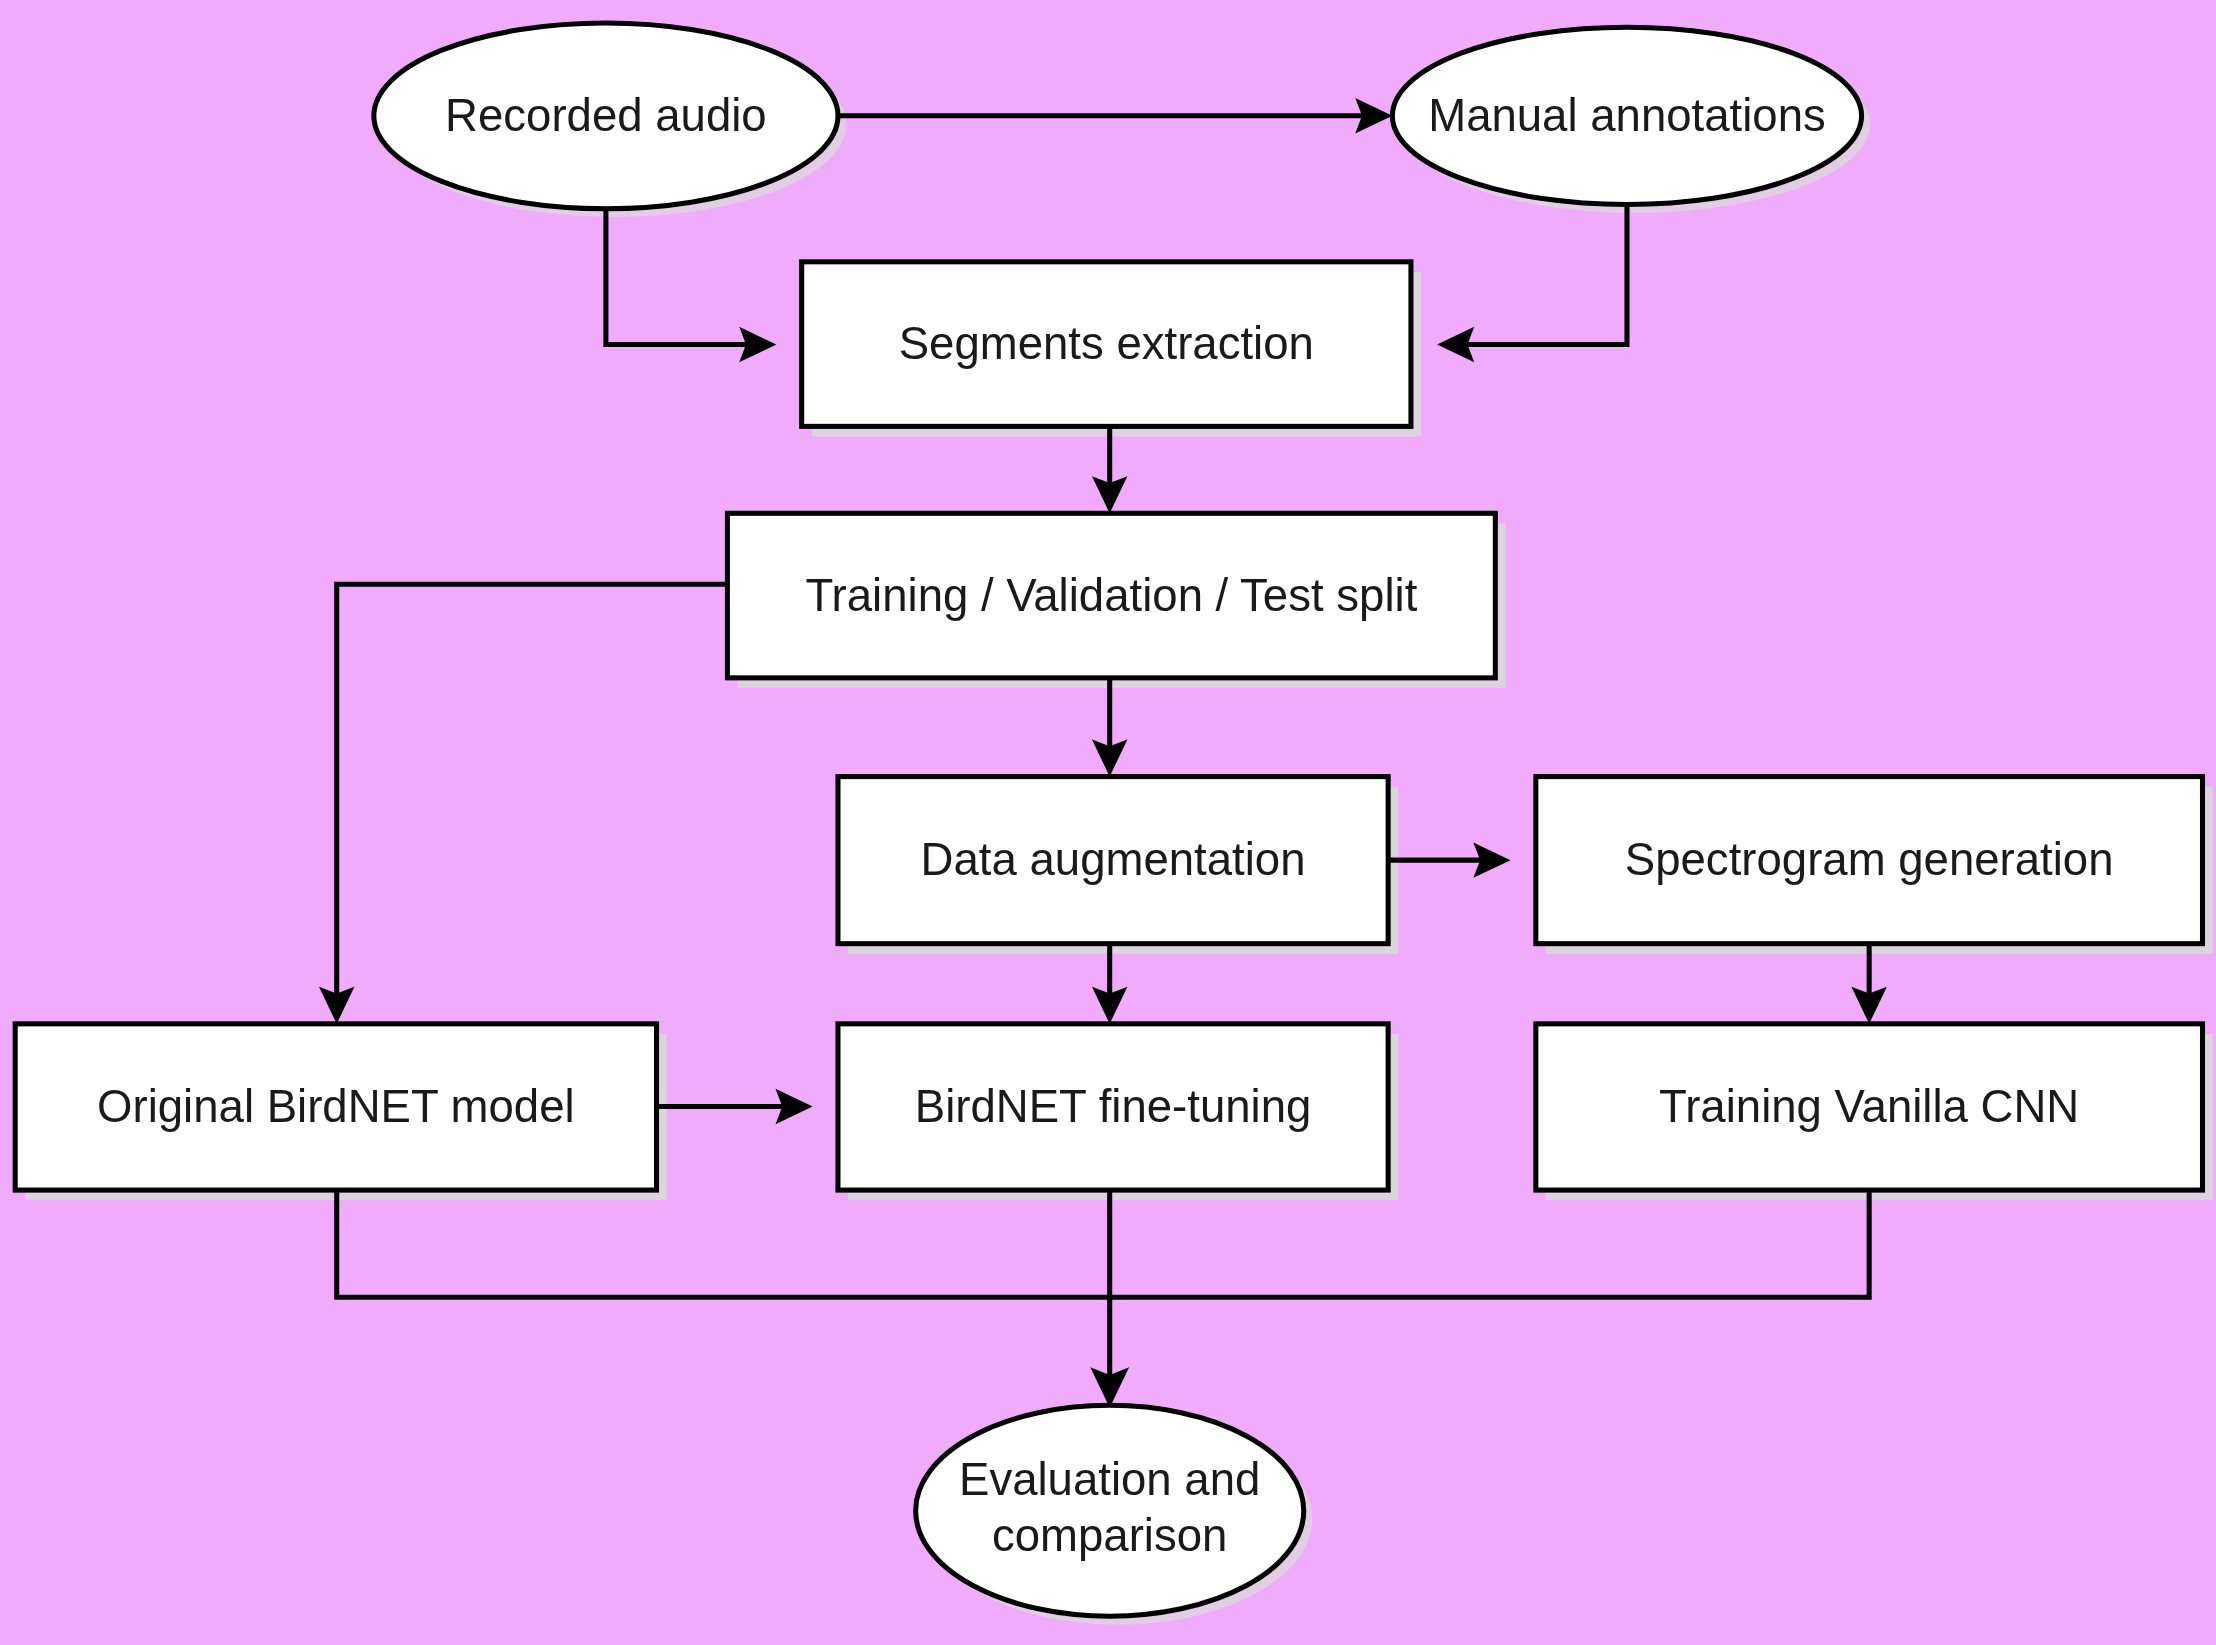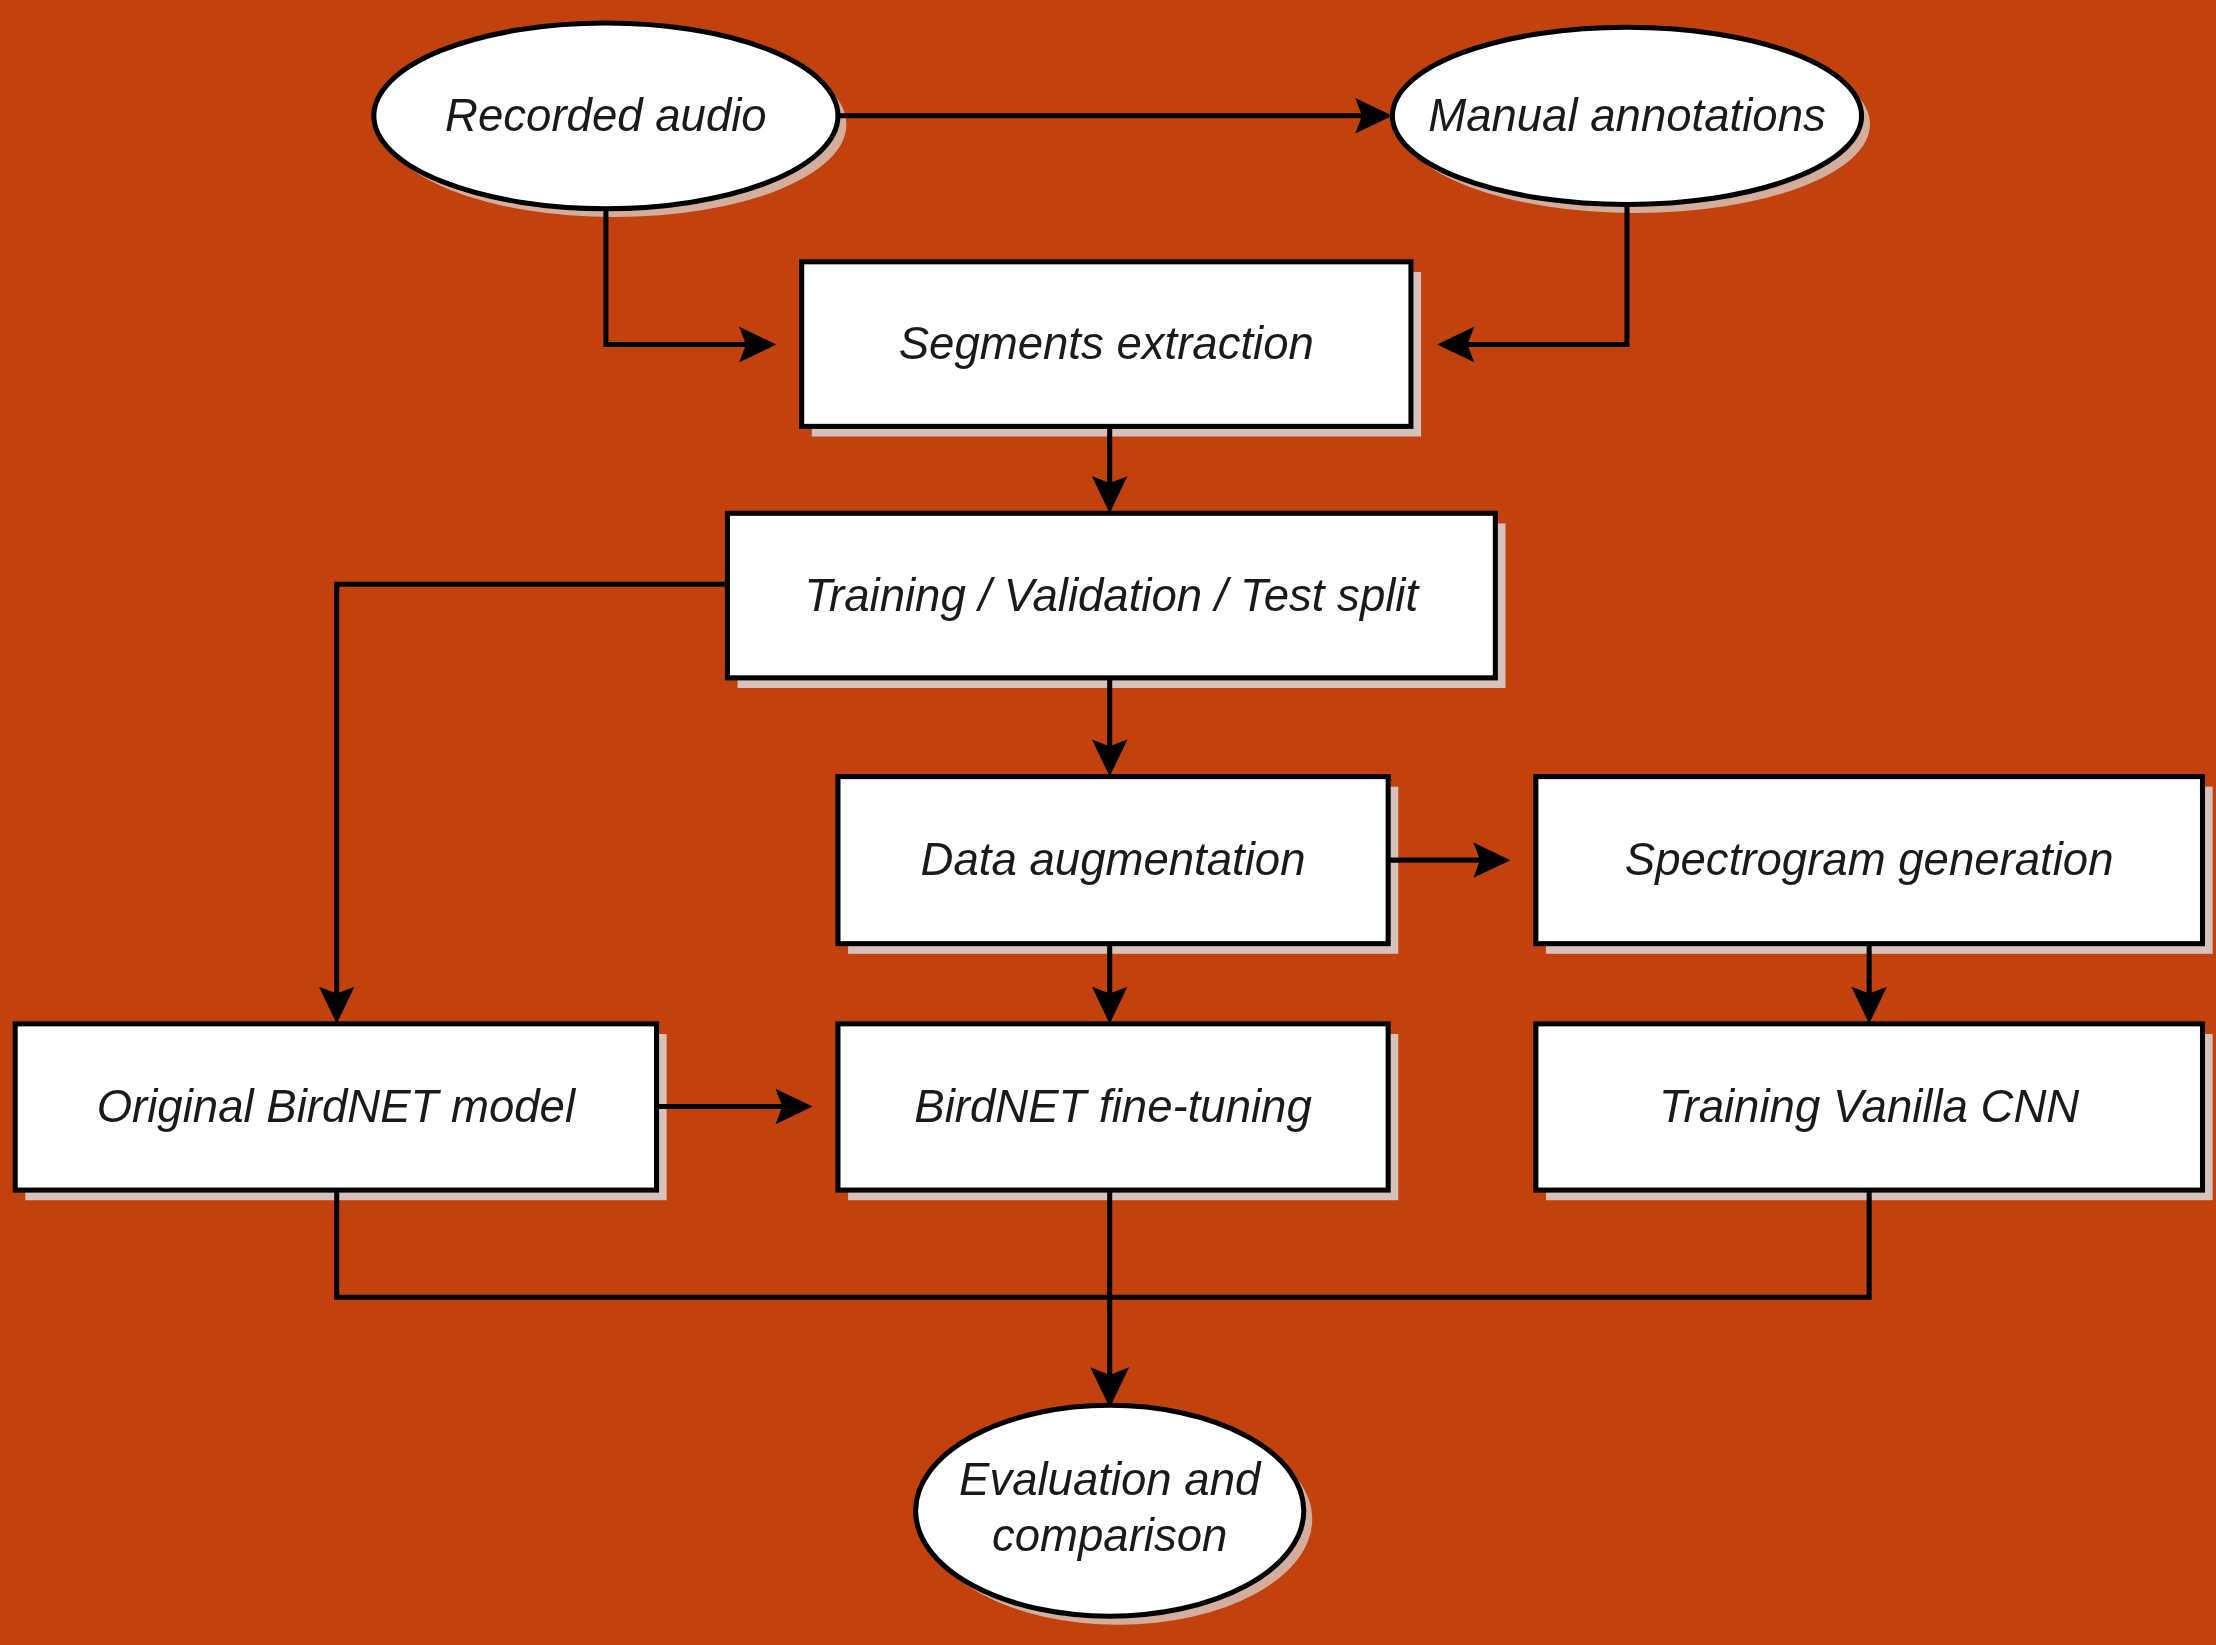--- a/index.html
+++ b/index.html
@@ -11,22 +11,21 @@
   body {
     width: 2216px;
     height: 1646px;
     overflow: hidden;
     font-family: "Liberation Sans", sans-serif;
   }
   #flow-root {
     position: relative;
     width: 2216px;
     height: 1646px;
-    background: #c2410c;
-    font-style: italic;
+    background: #f0abfc;
   }
   svg#flow-svg {
     position: absolute;
     top: 0;
     left: 0;
     width: 2216px;
     height: 1646px;
     display: block;
   }
   .node-shape {

